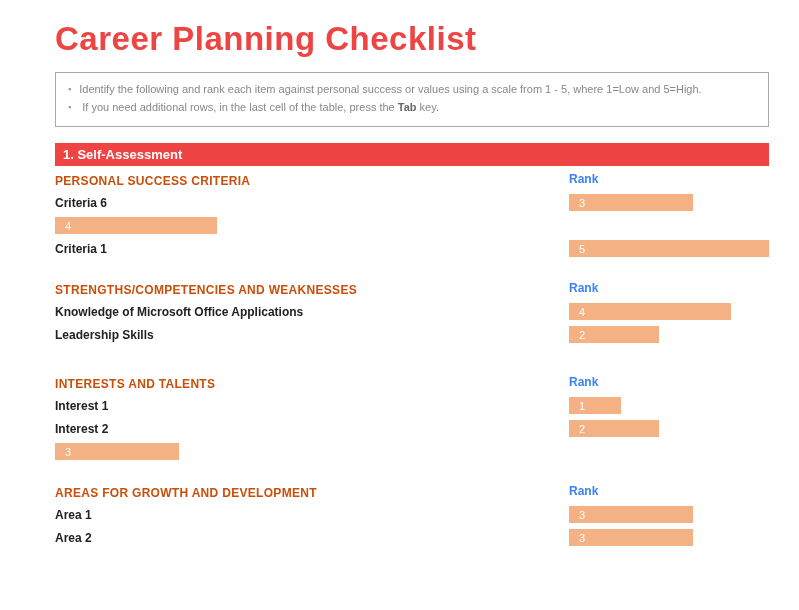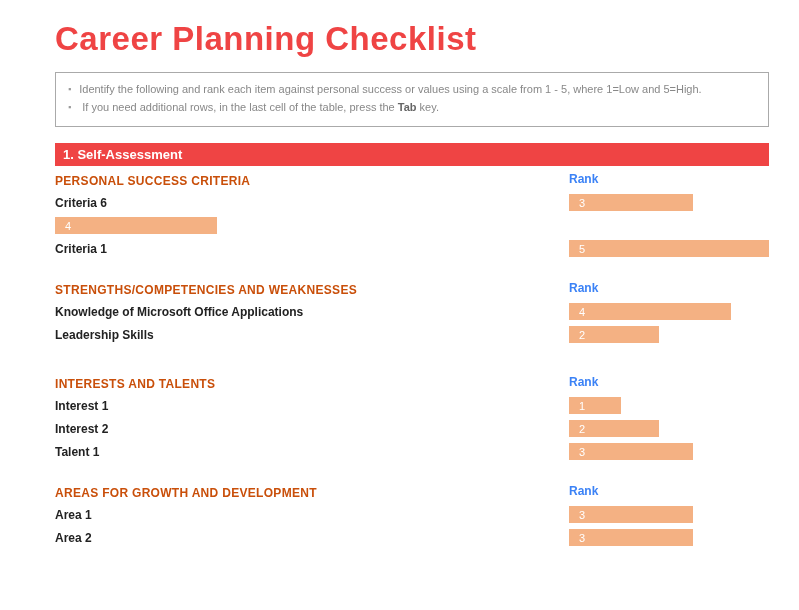--- a/index.html
+++ b/index.html
@@ -191,21 +191,20 @@
   </div>
   <div class="item-row">
     <div class="item-label">Interest 2</div>
     <div class="rank-cell">
         <div class="rank-bar" style="width: 45%;">
           <span class="rank-num">2</span>
         </div>
       </div>
   </div>
   <div class="item-row">
-    <div class="item-label">Talent 1</div>
     <div class="rank-cell">
         <div class="rank-bar" style="width: 62%;">
           <span class="rank-num">3</span>
         </div>
       </div>
   </div>
 </div>
 
 <div class="subsection">
   <div class="rank-header">Rank</div>

